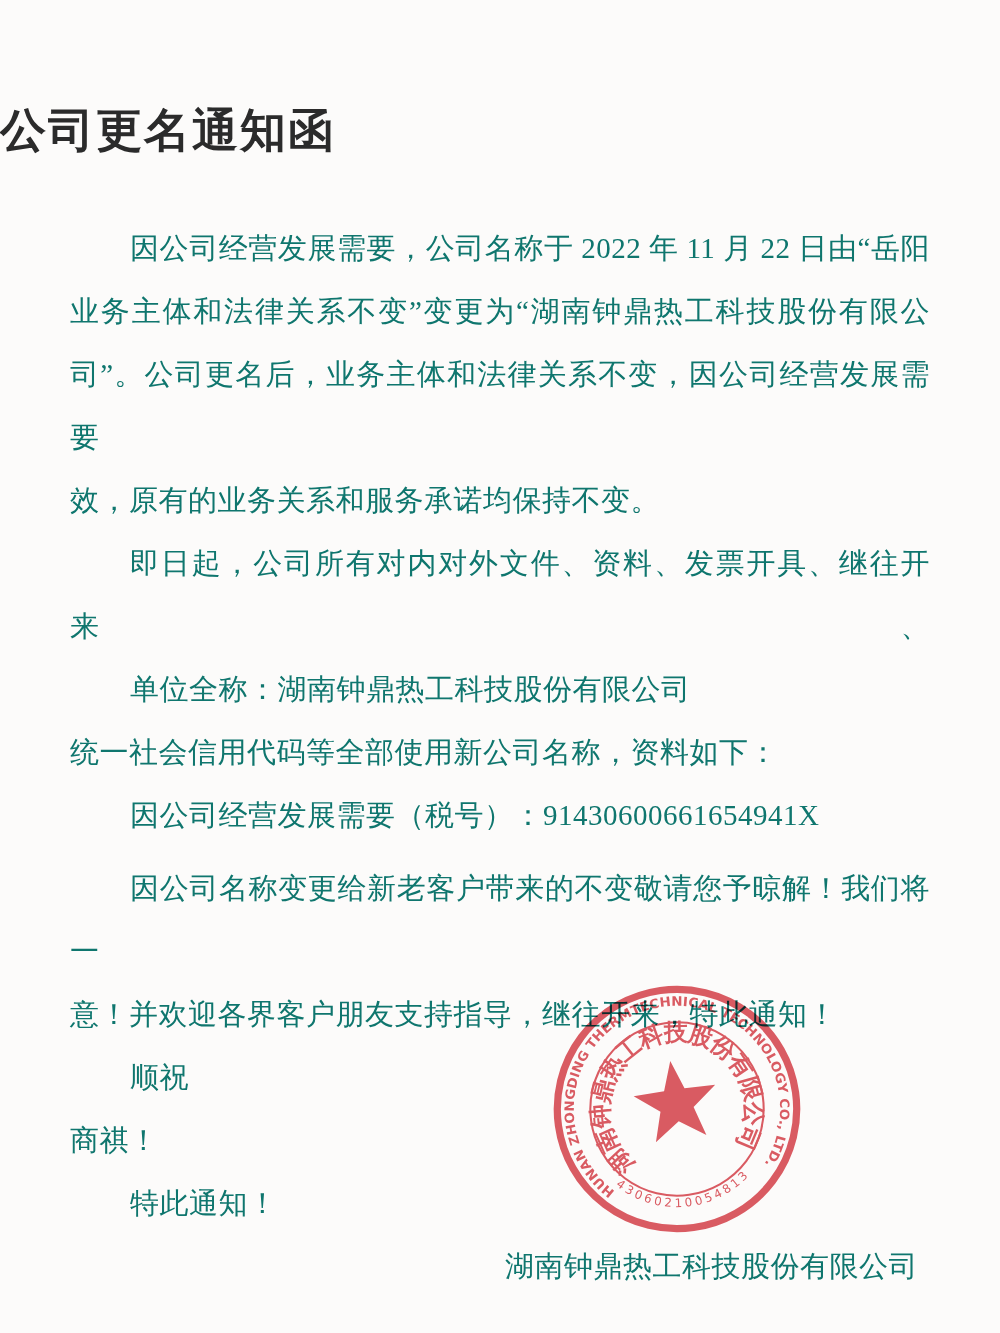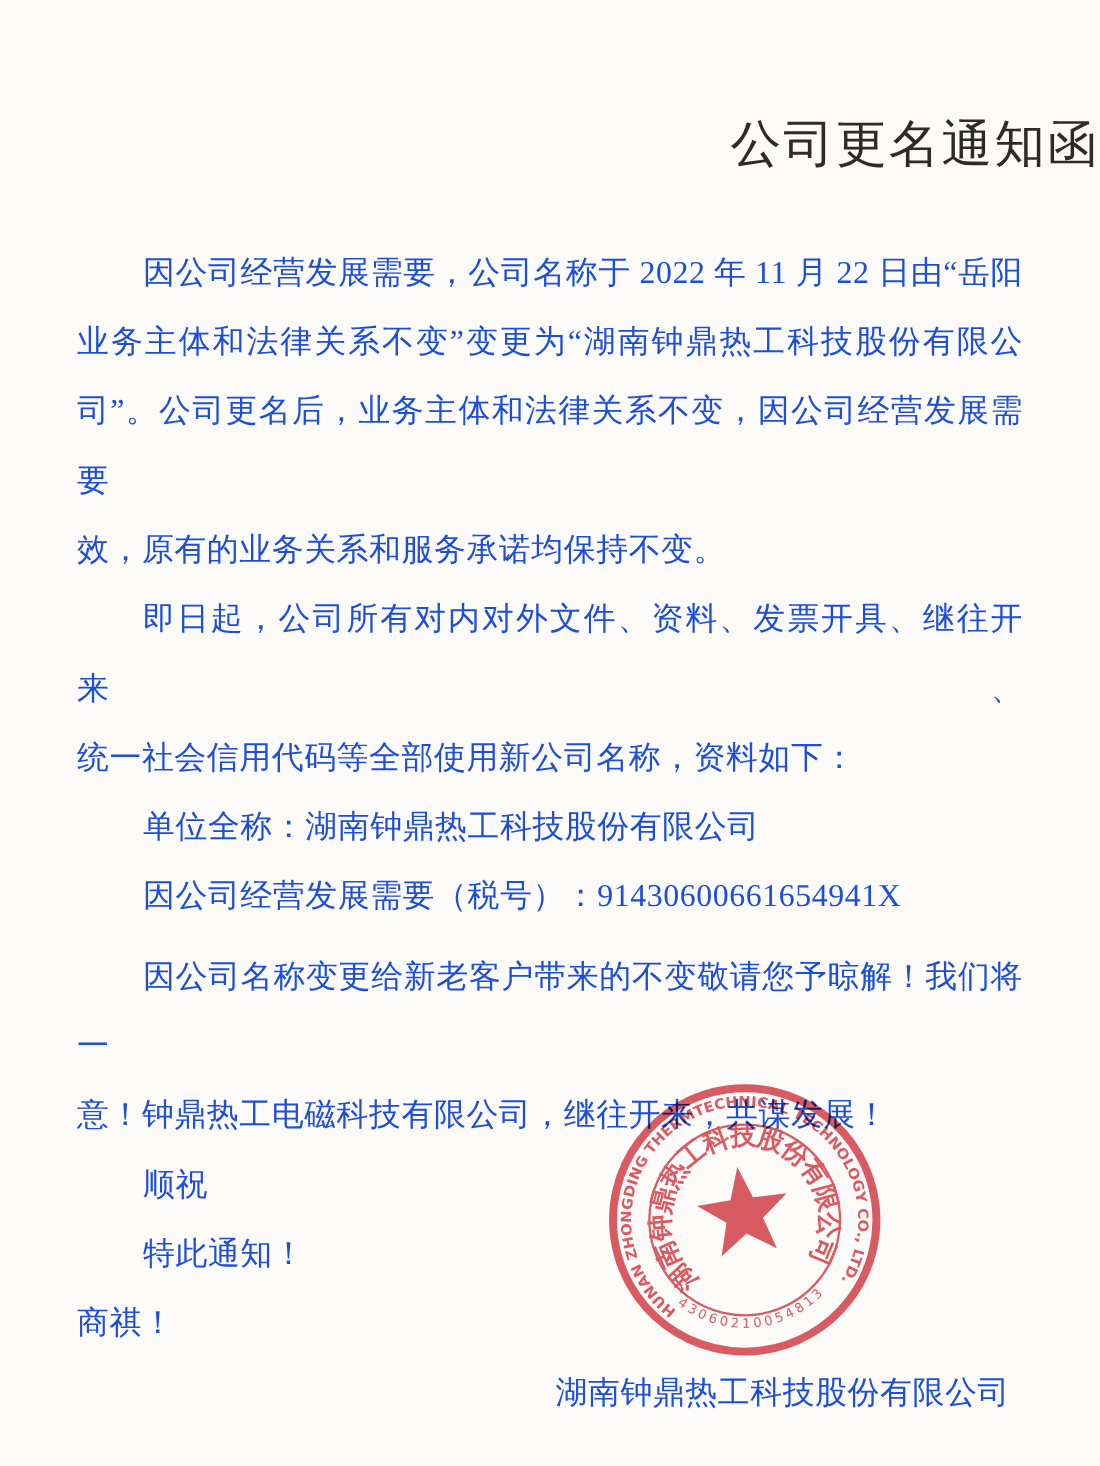--- a/index.html
+++ b/index.html
@@ -8,33 +8,33 @@
     width:1000px; height:1333px;
     margin:0 auto;
     background:#fcfbfa;
     font-family:"Liberation Serif","DejaVu Serif",serif;
     color:#333;
     overflow:hidden;
   }
   .title {
     margin:0;
     padding-top:100px;
-    text-align:right;
+    text-align:left;
     font-size:46px;
-    font-weight:400;
+    font-weight:700;
     letter-spacing:2px;
     line-height:62px;
     color:#2b2b2b;
   }
   .body-text { margin:55px 70px 0 70px; }
   .ln {
     font-size:29px;
     line-height:63px;
     letter-spacing:0.5px;
-    color:#1d4ed8;
+    color:#0f766e;
   }
   .just { text-align:justify; text-align-last:justify; }
   .ind  { text-indent:60px; }
   .gap  { margin-top:10px; }
   .sig-company { padding-left:435px; white-space:nowrap; }
   .seal {
     position:absolute;
     left:548px; top:980px;
     width:258px; height:258px;
     mix-blend-mode:multiply;
@@ -48,28 +48,28 @@
 <div class="page">
 
   <h1 class="title">公司更名通知函</h1>
 
   <div class="body-text">
     <div class="ln just ind">因公司经营发展需要，公司名称于 2022 年 11 月 22 日由“岳阳</div>
     <div class="ln just">业务主体和法律关系不变”变更为“湖南钟鼎热工科技股份有限公</div>
     <div class="ln just">司”。公司更名后，业务主体和法律关系不变，因公司经营发展需要</div>
     <div class="ln">效，原有的业务关系和服务承诺均保持不变。</div>
     <div class="ln just ind">即日起，公司所有对内对外文件、资料、发票开具、继往开来、</div>
+    <div class="ln ind">单位全称：湖南钟鼎热工科技股份有限公司</div>
     <div class="ln">统一社会信用代码等全部使用新公司名称，资料如下：</div>
-    <div class="ln ind">单位全称：湖南钟鼎热工科技股份有限公司</div>
     <div class="ln ind">因公司经营发展需要（税号）：91430600661654941X</div>
     <div class="ln just ind gap">因公司名称变更给新老客户带来的不变敬请您予晾解！我们将一</div>
-    <div class="ln">意！钟鼎热工电磁科技有限公司，继往开来，共谋发展！</div>
+    <div class="ln">意！并欢迎各界客户朋友支持指导，继往开来，特此通知！</div>
     <div class="ln ind">顺祝</div>
+    <div class="ln">商祺！</div>
     <div class="ln ind">特此通知！</div>
-    <div class="ln">商祺！</div>
 
     <div class="ln sig-company">湖南钟鼎热工科技股份有限公司</div>
 
   </div>
 
   <svg class="seal" viewBox="0 0 250 250" xmlns="http://www.w3.org/2000/svg">
     <g transform="rotate(-8 125 125)">
       <circle cx="125" cy="125" r="116" fill="none" stroke="#d8454e" stroke-width="7"></circle>
       <circle cx="125" cy="125" r="84" fill="none" stroke="#d8454e" stroke-width="2"></circle>
 

